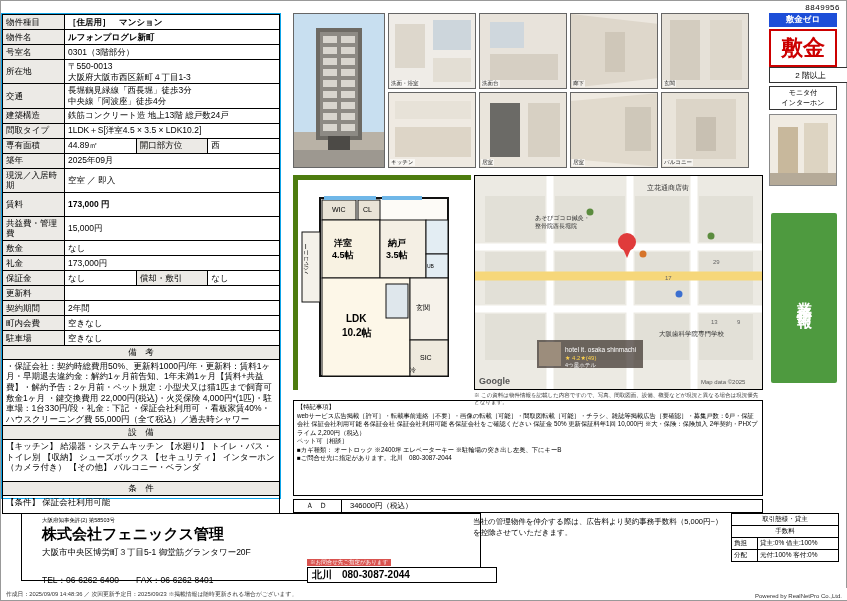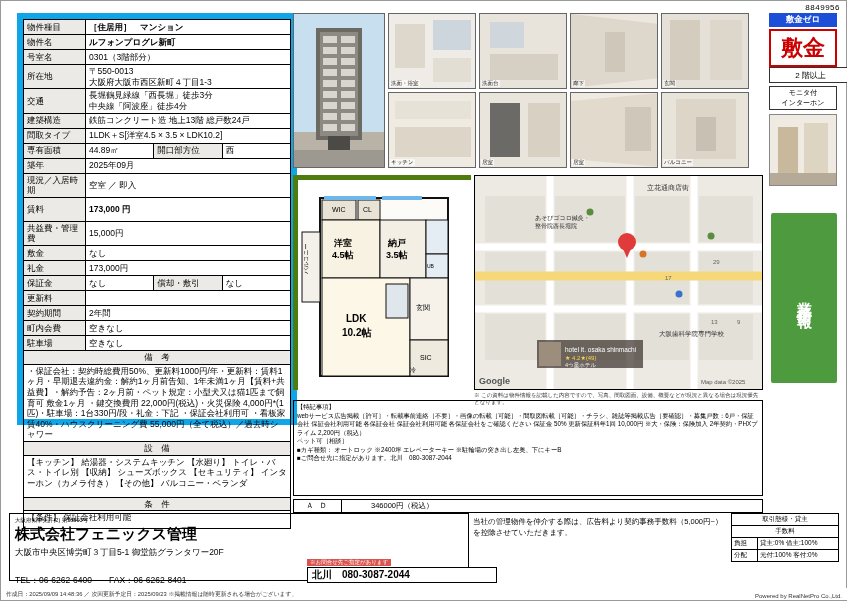--- a/index.html
+++ b/index.html
@@ -16,22 +16,22 @@
   .page {
     position: absolute; left:0; top:0; width:847px; height:601px;
     border: 1px solid #999;
     background:#fff;
   }
   .topcode {
     position:absolute; right:6px; top:2px; font-size:8px; letter-spacing:0.5px;
   }
   
   .left {
-    position:absolute; left:16px; top:12px; width:280px; height:412px;
-    border:6px solid #0ea5e9;
+    position:absolute; left:0; top:12px; width:280px; height:486px;
+    border:1px solid #0ea5e9;
   }
   table.spec { border-collapse: collapse; width:100%; table-layout: fixed; }
   table.spec td { border:1px solid #000; padding:1px 3px; font-size:8.5px; vertical-align: middle; line-height:1.25; }
   td.lbl { background:#eceae6; width:62px; font-size:8.5px; }
   td.lbl2 { background:#eceae6; width:52px; font-size:8px;}
   .rowh { height:15px; }
   .big { font-size:11px; font-weight:bold; }
   .mid { font-size:10px; font-weight:bold; }
   .price { font-size:16px; font-weight:bold; letter-spacing:0px; }
   .tiny2 { font-size:7px; line-height:1.35; }
@@ -92,26 +92,26 @@
   
   .remarks {
     position:absolute; left:292px; top:399px; width:470px; height:96px;
     border:1px solid #000; font-size:6.3px; line-height:1.35; padding:2px 3px;
   }
   .adrow {
     position:absolute; left:292px; top:498px; width:470px; height:14px;
     border:1px solid #000; font-size:7.5px; display:flex; align-items:center;
   }
   .adrow .adlbl { width:48px; border-right:1px solid #000; text-align:center; height:100%; display:flex; align-items:center; justify-content:center; letter-spacing:2px;}
-  .adrow .adval { padding-left:8px;margin-left:21px; }
+  .adrow .adval { padding-left:8px; }
 
   
   .footer {
-    position:absolute; left:8px; top:512px; width:460px; height:68px;
-    border:1px solid #000; padding:3px 5px;
+    position:absolute; left:20px; top:512px; width:460px; height:68px;
+    border:1px solid #000; padding:3px 20px;
   }
   .footer .f1 { font-size:5.5px; }
   .footer .f2 { font-size:15px; font-weight:bold; letter-spacing:0px; margin-top:1px;}
   .footer .f3 { font-size:8.5px; margin-top:3px;}
   .footer .f4 { font-size:8.5px; margin-top:16px;}
   .footmid {
     position:absolute; left:472px; top:516px; width:250px; font-size:7.5px; line-height:1.4;
   }
   .fee-table {
     position:absolute; left:730px; top:512px; width:108px;

